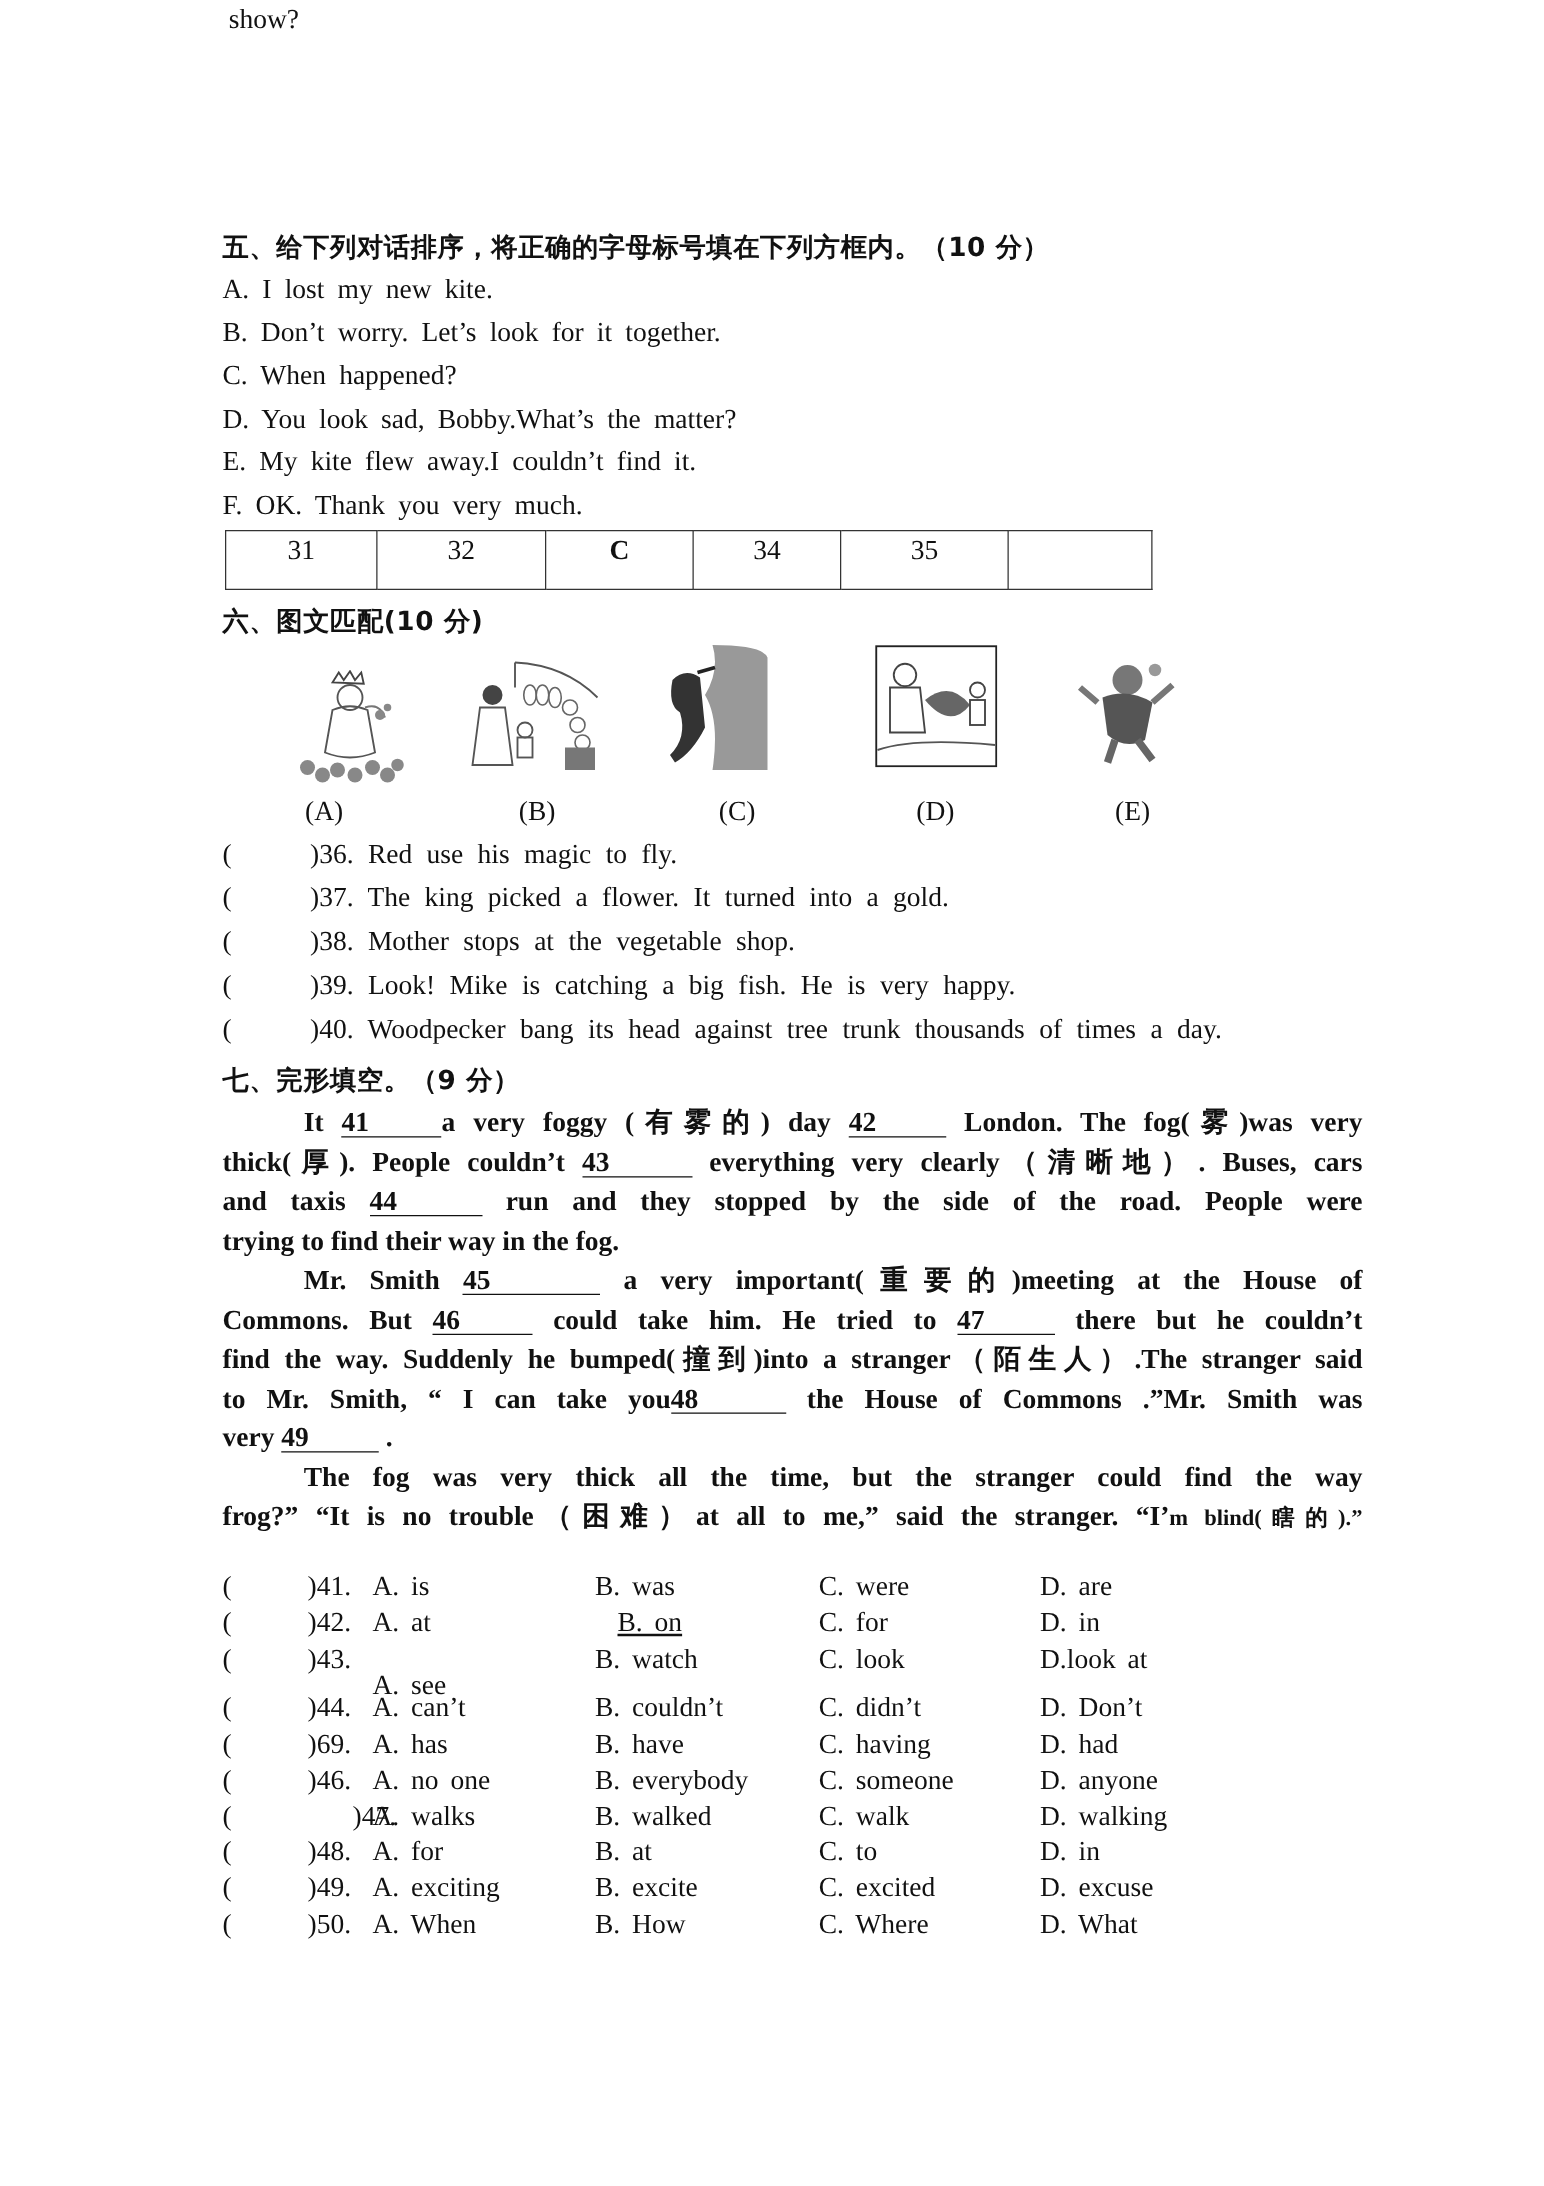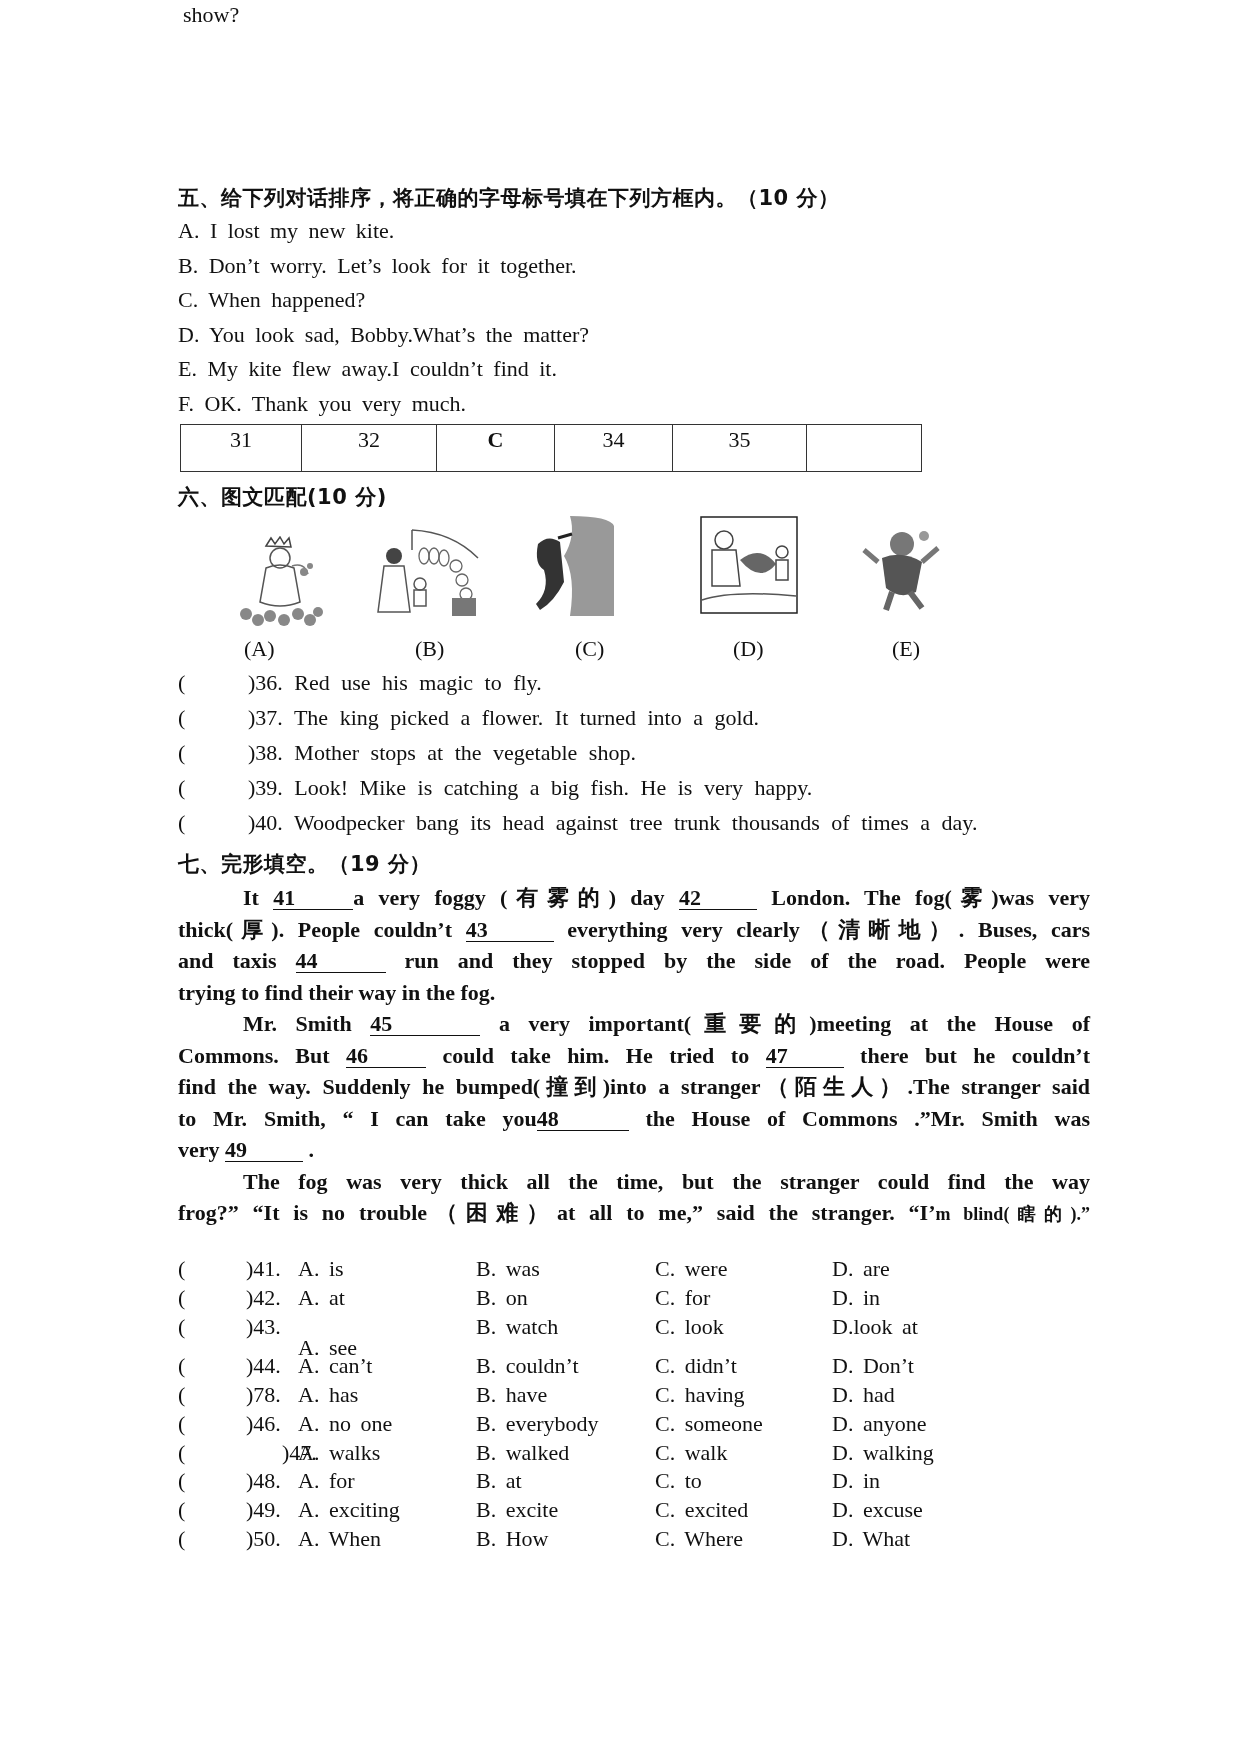--- a/index.html
+++ b/index.html
@@ -137,21 +137,21 @@
 </div>
 <div class="mline" style="top:775px;">
   <span class="paren">(</span>
   <span class="txt">)39. Look! Mike is catching a big fish. He is very happy.</span>
 </div>
 <div class="mline" style="top:810px;">
   <span class="paren">(</span>
   <span class="txt">)40. Woodpecker bang its head against tree trunk thousands of times a day.</span>
 </div>
 
-<div class="abs heading" style="left:178px; top:850px;">七、完形填空。（19 分）</div>
+<div class="abs heading" style="left:178px; top:850px;">七、完形填空。（9 分）</div>
 
 <div class="para" style="top:882px;">
   <span class="ln" style="padding-left:65px;">
     <span>It</span>
     <span class="blank" style="width:80px;">41</span><span>a very foggy (有雾的) day</span>
     <span class="blank" style="width:78px;">42</span>
     <span>London. The fog(雾)was very</span>
   </span>
   <span class="ln">
     <span>thick(厚). People couldn’t</span>
@@ -206,21 +206,21 @@
       <span style="left: 68px;">)41.</span>
       <span style="left: 120px;">A. is</span>
       <span style="left: 298px;">B. was</span>
       <span style="left: 477px;">C. were</span>
       <span style="left: 654px;">D. are</span>
     </div>
     <div class="opt-row" style="top: 1285px;">
       <span style="left: 0px;">(</span>
       <span style="left: 68px;">)42.</span>
       <span style="left: 120px;">A. at</span>
-      <span style="left: 298px;">B. on</span>
+      <span style="left: 316px; text-decoration: underline;">B. on</span>
       <span style="left: 477px;">C. for</span>
       <span style="left: 654px;">D.  in</span>
     </div>
     <div class="opt-row" style="top: 1314px;">
       <span style="left: 0px;">(</span>
       <span style="left: 68px;">)43.</span>
       <span style="left: 120px; margin-top: 21px;">A. see</span>
       <span style="left: 298px;">B. watch</span>
       <span style="left: 477px;">C. look</span>
       <span style="left: 654px;">D.look at</span>
@@ -228,21 +228,21 @@
     <div class="opt-row" style="top: 1353px;">
       <span style="left: 0px;">(</span>
       <span style="left: 68px;">)44.</span>
       <span style="left: 120px;">A. can’t</span>
       <span style="left: 298px;">B. couldn’t</span>
       <span style="left: 477px;">C. didn’t</span>
       <span style="left: 654px;">D. Don’t</span>
     </div>
     <div class="opt-row" style="top: 1382px;">
       <span style="left: 0px;">(</span>
-      <span style="left: 68px;">)78.</span>
+      <span style="left: 68px;">)69.</span>
       <span style="left: 120px;">A. has</span>
       <span style="left: 298px;">B. have</span>
       <span style="left: 477px;">C. having</span>
       <span style="left: 654px;">D. had</span>
     </div>
     <div class="opt-row" style="top: 1411px;">
       <span style="left: 0px;">(</span>
       <span style="left: 68px;">)46.</span>
       <span style="left: 120px;">A. no one</span>
       <span style="left: 298px;">B. everybody</span>

